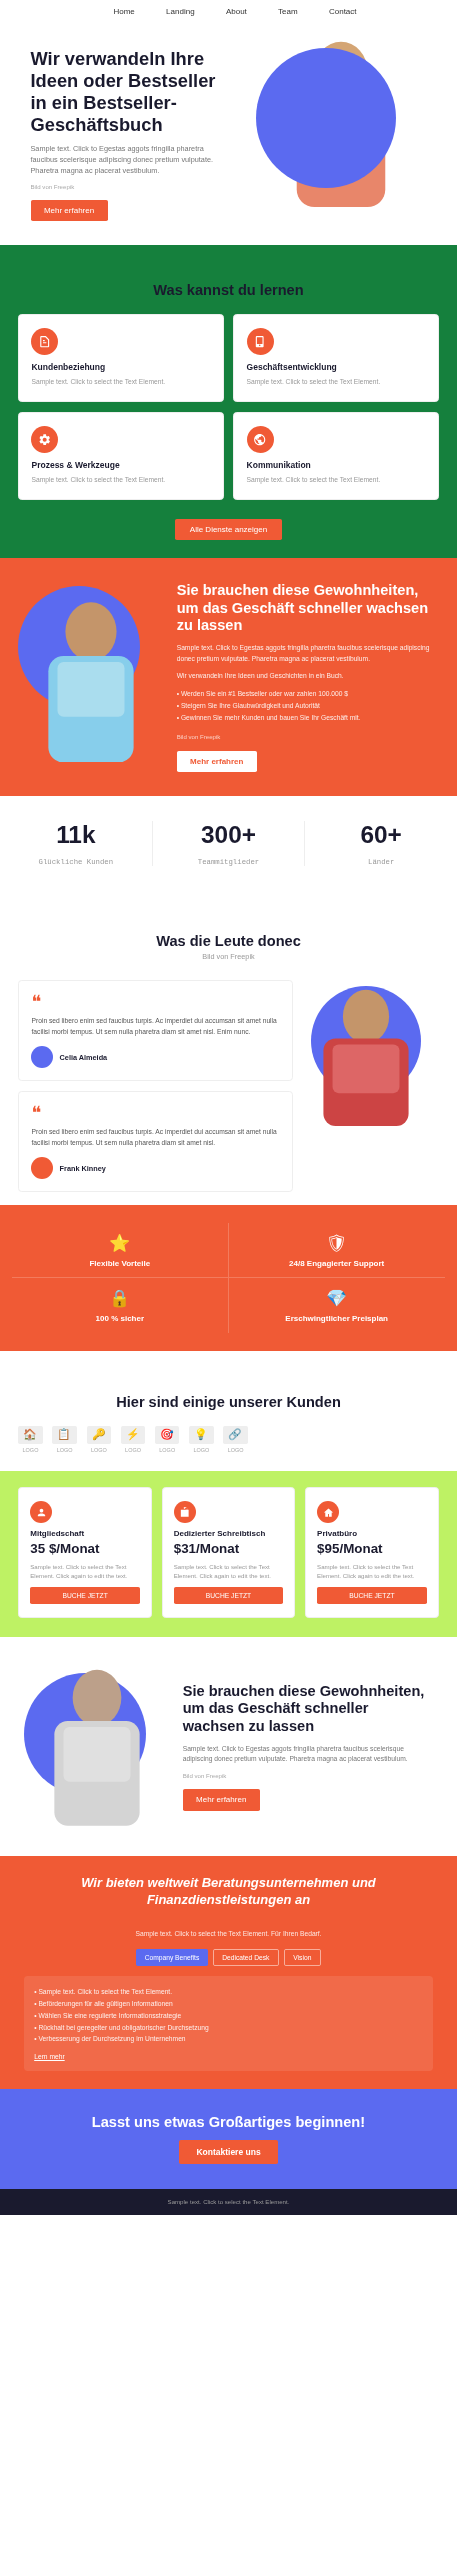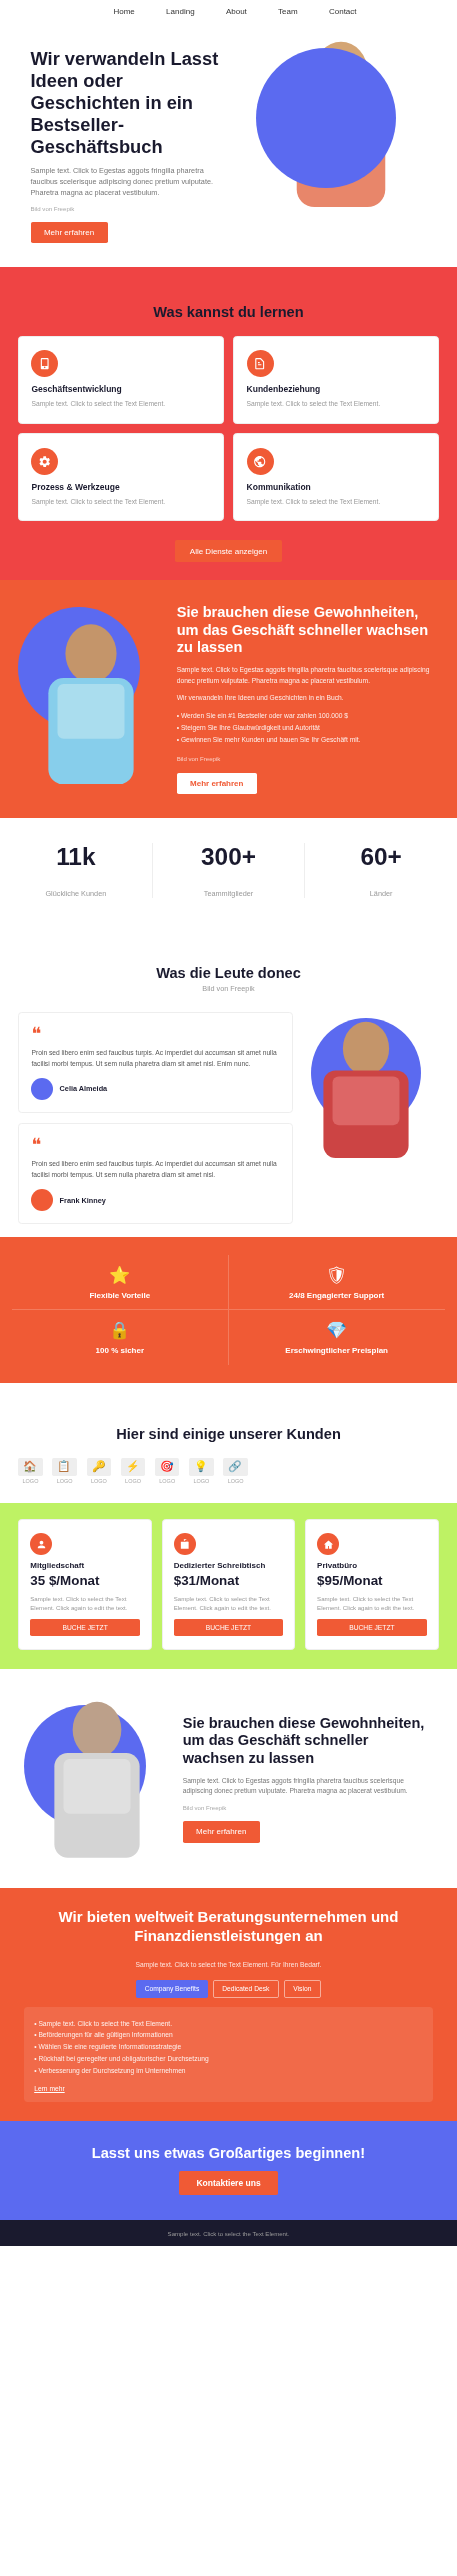--- a/index.html
+++ b/index.html
@@ -26,21 +26,21 @@
     .hero-image { position: absolute; right: 24.4px; top: 6.1px; width: 171px; height: 189px; z-index: 1; }
     .hero-circle { position: absolute; right: 37px; top: 18.3px; width: 140px; height: 140px; background: #5b6af0; border-radius: 50%; z-index: 0; }
     .hero-person-svg { width: 158px; height: 183px; }
 
     
     .section-header { text-align: center; padding: 24.4px 12.2px 6.1px; }
     .section-header h2 { font-size: 14.6px; font-weight: 700; color: #1a1a2e; }
     .section-header p { font-size: 7.3px; color: #999; margin-top: 3.7px; }
 
     
-    .learn-section { background: #ef4444; padding: 12.2px 18.3px 18.3px; }
+    .learn-section { background: #15803d; padding: 12.2px 18.3px 18.3px; }
     .cards-grid { display: grid; grid-template-columns: 1fr 1fr; gap: 9.8px; margin-top: 9.8px; }
     .card { border: 0.6px solid #eee; border-radius: 3.7px; padding: 13.4px 12.2px; background: #fff; }
     .card-icon { width: 27px; height: 27px; background: #f05a35; border-radius: 50%; display: flex; align-items: center; justify-content: center; margin-bottom: 7.3px; }
     .card-icon svg { width: 13.4px; height: 13.4px; fill: #fff; }
     .card h3 { font-size: 8.5px; font-weight: 700; margin-bottom: 4.9px; color: #1a1a2e; }
     .card p { font-size: 6.7px; color: #999; line-height: 1.5; }
     .learn-btn-wrap { text-align: center; margin-top: 19px; }
     .learn-btn { background: #f05a35; color: #fff; border: none; padding: 6.1px 14.6px; border-radius: 1.8px; font-size: 8px; cursor: pointer; }
 
     
@@ -54,21 +54,21 @@
     .habits-right ul { list-style: none; font-size: 6.7px; opacity: 0.9; line-height: 1.8; margin-bottom: 8.5px; }
     .habits-right ul li::before { content: "• "; }
     .habits-right .photo-credit { font-size: 6.1px; opacity: 0.7; margin-bottom: 8.5px; }
     .habits-btn { background: #fff; color: #f05a35; border: none; padding: 6.1px 13.4px; border-radius: 1.8px; font-size: 8px; cursor: pointer; font-weight: 600; }
 
     
     .stats-section { background: #fff; display: flex; justify-content: flex-start; gap: 0; padding: 24.4px 0; }
     .stat-item { text-align: center; flex: 1; border-right: 0.6px solid #eee; }
     .stat-item:last-child { border-right: none; }
     .stat-number { font-size: 24.4px; font-weight: 800; color: #1a1a2e; }
-    .stat-label { font-size: 7.3px; color: #999; margin-top: 18px; }
+    .stat-label { font-size: 7.3px; color: #999; margin-top: 9px; font-family: Liberation Mono, monospace; }
 
     
     .testimonials-section { background: #fff; padding: 18.3px 18.3px 12.2px; }
     .testimonials-grid { display: flex; gap: 12.2px; margin-top: 12.2px; }
     .testimonial-card { flex: 1; padding: 12.2px; border: 0.6px solid #eee; border-radius: 3.7px; }
     .quote-icon { font-size: 18.3px; color: #f05a35; line-height: 1; margin-bottom: 4.9px; }
     .testimonial-text { font-size: 6.7px; color: #555; line-height: 1.6; margin-bottom: 8.5px; }
     .testimonial-person { display: flex; align-items: center; gap: 6.1px; }
     .person-avatar { width: 22px; height: 22px; border-radius: 50%; background: #5b6af0; flex-shrink: 0; }
     .person-name { font-size: 7.3px; font-weight: 700; color: #1a1a2e; }
@@ -100,21 +100,21 @@
     .habits2-circle { width: 122px; height: 122px; background: #5b6af0; border-radius: 50%; position: absolute; top: 12.2px; left: 0; }
     .habits2-person { width: 134px; height: 165px; position: absolute; top: 0; left: 6.1px; z-index: 2; }
     .habits2-right { flex: 1; }
     .habits2-right h2 { font-size: 14.6px; font-weight: 800; color: #1a1a2e; line-height: 1.2; margin-bottom: 8.5px; }
     .habits2-right p { font-size: 6.7px; color: #777; line-height: 1.6; margin-bottom: 6.1px; }
     .habits2-right .photo-credit { font-size: 6.1px; color: #aaa; margin-bottom: 8.5px; }
     .habits2-btn { background: #f05a35; color: #fff; border: none; padding: 6.1px 13.4px; border-radius: 1.8px; font-size: 8px; cursor: pointer; }
 
     
     .services-banner { background: #f05a35; text-align: center; padding: 18.3px 24.4px; }
-    .services-banner h2 { font-size: 15px; font-weight: 800; color: #fff; margin-bottom: 15px; line-height: 1.3; }
+    .services-banner h2 { font-size: 13px; font-weight: 800; color: #fff; margin-bottom: 21px; line-height: 1.3; font-style: italic; }
     .services-banner p { font-size: 6.7px; color: rgba(255,255,255,0.85); margin-bottom: 12.2px; }
     .services-tabs { display: flex; gap: 4.9px; justify-content: center; margin-bottom: 9.8px; flex-wrap: wrap; }
     .service-tab { padding: 4.3px 8.5px; border-radius: 1.8px; font-size: 6.7px; cursor: pointer; border: none; }
     .service-tab.active { background: #5b6af0; color: #fff; }
     .service-tab.inactive { background: transparent; color: #fff; border: 0.6px solid rgba(255,255,255,0.5); }
     .services-content { background: rgba(255,255,255,0.1); border-radius: 3.7px; padding: 9.8px; text-align: left; }
     .services-content ul { list-style: none; }
     .services-content ul li { font-size: 6.7px; color: #fff; padding: 2.4px 0; opacity: 0.9; }
     .services-content ul li::before { content: "• "; }
     .services-link { display: inline-block; margin-top: 8.5px; color: #fff; font-size: 6.7px; text-decoration: underline; cursor: pointer; }
@@ -134,21 +134,21 @@
 <nav>
   <a href="#">Home</a>
   <a href="#">Landing</a>
   <a href="#">About</a>
   <a href="#">Team</a>
   <a href="#">Contact</a>
 </nav>
 
 <section class="hero">
   <div class="hero-content">
-    <h1>Wir verwandeln Lasst Ideen oder Geschichten in ein Bestseller-Geschäftsbuch</h1>
+    <h1>Wir verwandeln Ihre Ideen oder Bestseller in ein Bestseller-Geschäftsbuch</h1>
     <p>Sample text. Click to Egestas aggots fringilla pharetra faucibus scelerisque adipiscing donec pretium vulputate. Pharetra magna ac placerat vestibulum.</p>
     <p class="photo-credit">Bild von Freepik</p>
     <button class="hero-btn">Mehr erfahren</button>
   </div>
   <div class="hero-image">
     <div class="hero-circle"></div>
     
     <svg class="hero-person-svg" viewBox="0 0 260 310" xmlns="http://www.w3.org/2000/svg">
       <ellipse cx="130" cy="70" rx="45" ry="50" fill="#d4a574"></ellipse>
       <rect x="55" y="110" width="150" height="190" rx="30" fill="#e8866a"></rect>
@@ -159,34 +159,34 @@
 
 <section class="learn-section">
   <div class="section-header">
     <h2>Was kannst du lernen</h2>
   </div>
   <div class="cards-grid">
 
     <div class="card">
       <div class="card-icon">
         <svg viewBox="0 0 24 24">
-            <path d="M17 2H7C5.9 2 5 2.9 5 4v16c0 1.1.9 2 2 2h10c1.1 0 2-.9 2-2V4c0-1.1-.9-2-2-2zm-5 18c-.83 0-1.5-.67-1.5-1.5S11.17 17 12 17s1.5.67 1.5 1.5S12.83 20 12 20zm5-4H7V4h10v12z"></path>
-          </svg>
-      </div>
-      <h3>Geschäftsentwicklung</h3>
+            <path d="M14 2H6c-1.1 0-2 .9-2 2v16c0 1.1.9 2 2 2h12c1.1 0 2-.9 2-2V8l-6-6zm4 18H6V4h7l5 5v11zM9 13h6v2H9zm0-4h3v2H9z"></path>
+          </svg>
+      </div>
+      <h3>Kundenbeziehung</h3>
       <p>Sample text. Click to select the Text Element.</p>
     </div>
 
     <div class="card">
       <div class="card-icon">
         <svg viewBox="0 0 24 24">
-            <path d="M14 2H6c-1.1 0-2 .9-2 2v16c0 1.1.9 2 2 2h12c1.1 0 2-.9 2-2V8l-6-6zm4 18H6V4h7l5 5v11zM9 13h6v2H9zm0-4h3v2H9z"></path>
-          </svg>
-      </div>
-      <h3>Kundenbeziehung</h3>
+            <path d="M17 2H7C5.9 2 5 2.9 5 4v16c0 1.1.9 2 2 2h10c1.1 0 2-.9 2-2V4c0-1.1-.9-2-2-2zm-5 18c-.83 0-1.5-.67-1.5-1.5S11.17 17 12 17s1.5.67 1.5 1.5S12.83 20 12 20zm5-4H7V4h10v12z"></path>
+          </svg>
+      </div>
+      <h3>Geschäftsentwicklung</h3>
       <p>Sample text. Click to select the Text Element.</p>
     </div>
 
     <div class="card">
       <div class="card-icon">
         <svg viewBox="0 0 24 24">
             <path d="M19.14 12.94c.04-.3.06-.61.06-.94s-.02-.64-.07-.94l2.03-1.58c.18-.14.23-.41.12-.61l-1.92-3.32c-.12-.22-.37-.29-.59-.22l-2.39.96c-.5-.38-1.03-.7-1.62-.94l-.36-2.54c-.04-.24-.24-.41-.48-.41h-3.84c-.24 0-.43.17-.47.41l-.36 2.54c-.59.24-1.13.57-1.62.94l-2.39-.96c-.22-.08-.47 0-.59.22L2.74 8.87c-.12.21-.08.47.12.61l2.03 1.58c-.05.3-.09.63-.09.94s.02.64.07.94l-2.03 1.58c-.18.14-.23.41-.12.61l1.92 3.32c.12.22.37.29.59.22l2.39-.96c.5.38 1.03.7 1.62.94l.36 2.54c.05.24.24.41.48.41h3.84c.24 0 .44-.17.47-.41l.36-2.54c.59-.24 1.13-.56 1.62-.94l2.39.96c.22.08.47 0 .59-.22l1.92-3.32c.12-.22.07-.47-.12-.61l-2.01-1.58zM12 15.6c-1.98 0-3.6-1.62-3.6-3.6s1.62-3.6 3.6-3.6 3.6 1.62 3.6 3.6-1.62 3.6-3.6 3.6z"></path>
           </svg>
       </div>
       <h3>Prozess &amp; Werkzeuge</h3>

